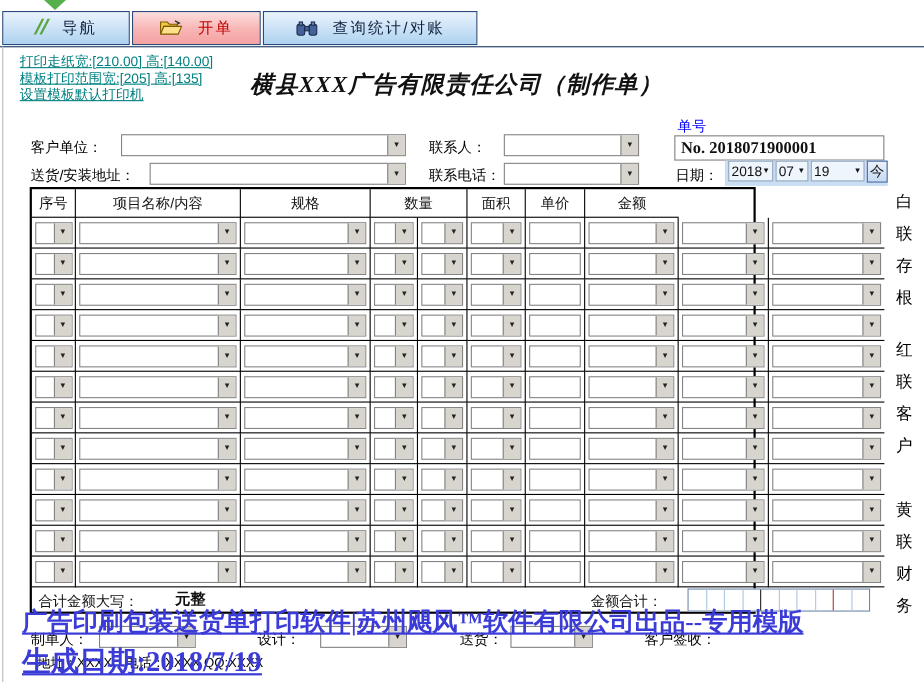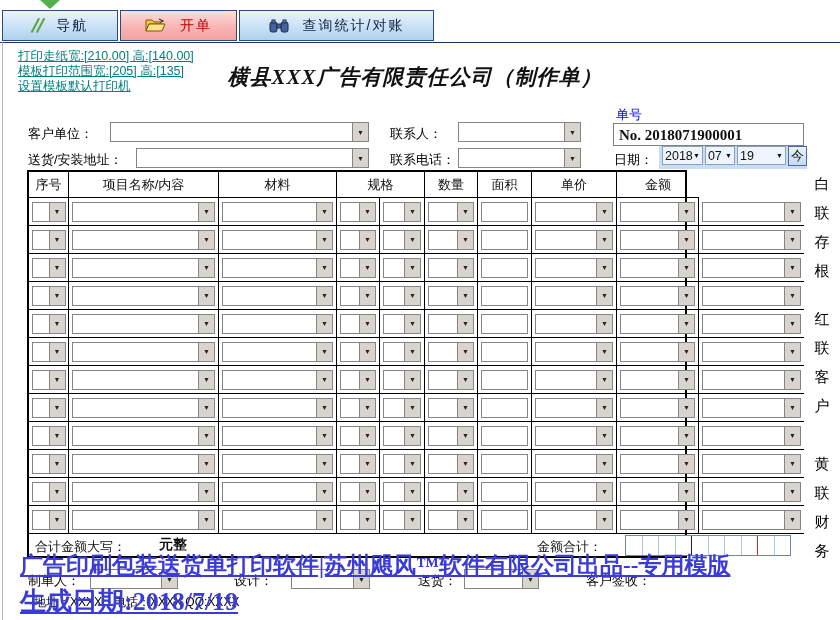--- a/index.html
+++ b/index.html
@@ -169,21 +169,20 @@
     <span>19</span>
     <span class="dar">▼</span>
   </div>
   <div class="today-btn">今</div>
 </div>
 
 <div class="abs items">
   <div class="thead">
     <div class="th">序号</div>
     <div class="th">项目名称/内容</div>
-    <div class="th">材料</div>
     <div class="th">规格</div>
     <div class="th">数量</div>
     <div class="th">面积</div>
     <div class="th">单价</div>
     <div class="th">金额</div>
   </div>
   <div>
   <div class="tr">
     <div class="td seq">
       <div class="combo">

